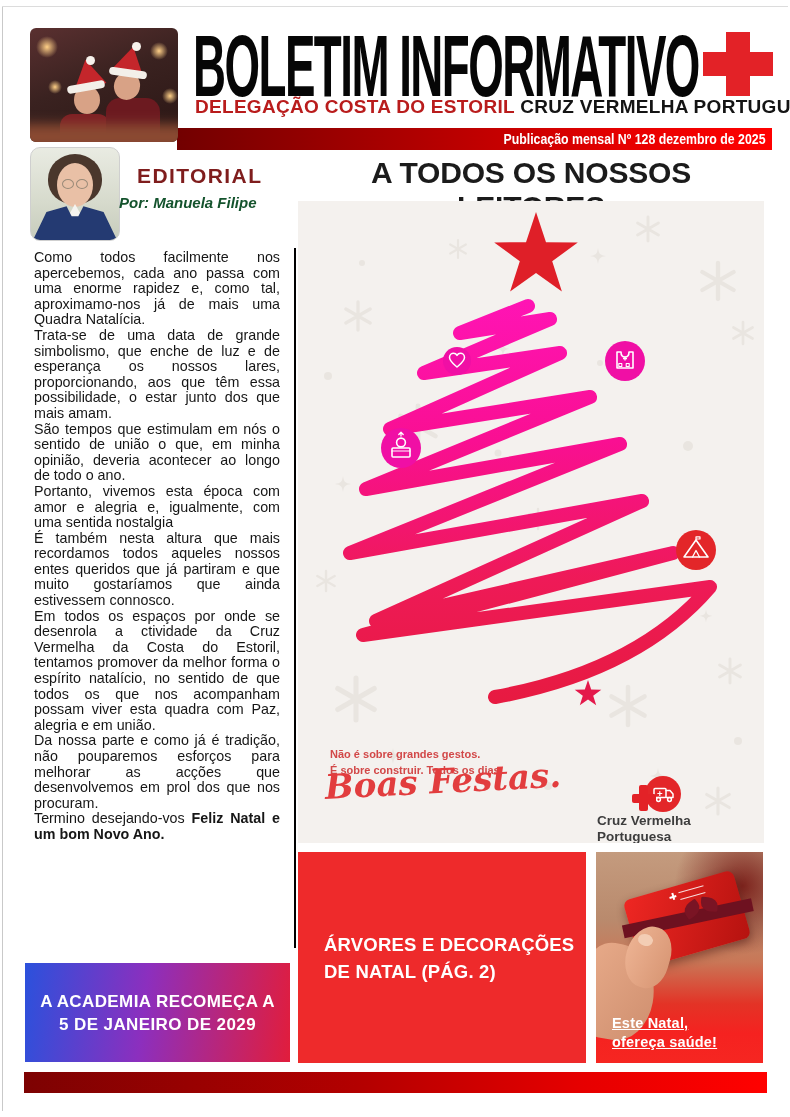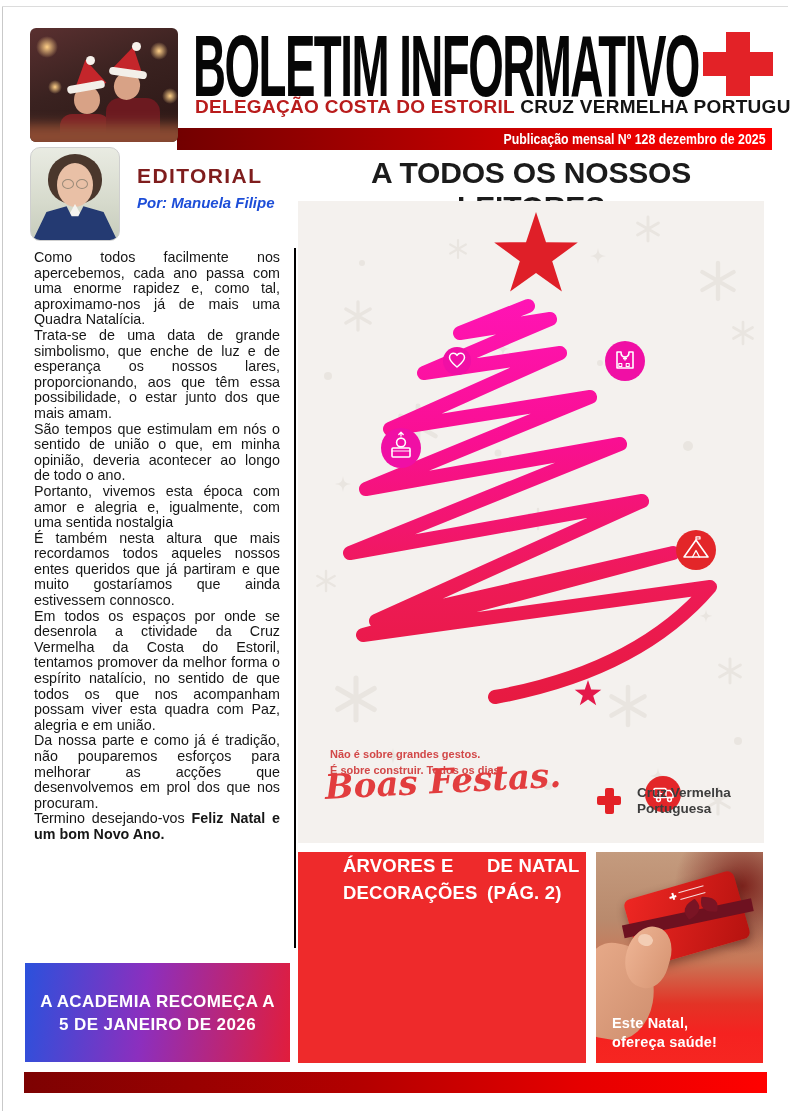--- a/index.html
+++ b/index.html
@@ -55,49 +55,49 @@
   .ep-glasses{position:absolute;left:31px;top:31px;width:26px;height:9px;}
   .ep-glasses::before,.ep-glasses::after{content:"";position:absolute;top:0;width:10px;height:8px;
     border:1.5px solid #9a8a78;border-radius:50%;}
   .ep-glasses::before{left:0;} .ep-glasses::after{right:0;}
   .ep-shirt{position:absolute;left:24px;top:56px;width:40px;height:36px;background:#f5f4f0;
     clip-path:polygon(50% 0,100% 100%,0 100%);}
   .ep-blazer{position:absolute;left:2px;top:56px;width:84px;height:36px;background:#243a72;
     clip-path:polygon(0 100%,16% 22%,40% 6%,46% 34%,54% 34%,60% 6%,84% 22%,100% 100%);}
 
   .editorial-heading{left:137px;top:164px;font-size:21px;font-weight:bold;letter-spacing:1.4px;color:#7f1d1d;}
-  .editorial-byline{left:137px;top:194px;font-size:15px;font-weight:bold;font-style:italic;color:#1d4ed8;}
+  .editorial-byline{left:119px;top:194px;font-size:15px;font-weight:bold;font-style:italic;color:#14532d;}
   .editorial-body{left:34px;top:250px;width:246px;font-size:14.3px;line-height:15.6px;color:#161616;
     text-align:justify;}
   .editorial-body p{margin:0;}
   .closing b{white-space:normal;}
   .col-divider{left:294px;top:248px;width:2px;height:700px;background:#000;}
 
   
   .leitores-heading{left:298px;top:156px;width:466px;text-align:center;font-size:30px;font-weight:bold;
     color:#1b1b1b;letter-spacing:-0.2px;}
   .tree-card{left:298px;top:201px;width:466px;height:642px;background:#f4f1ee;overflow:hidden;}
   .tree-svg{position:absolute;left:0;top:0;}
   .tagline{left:32px;top:534px;font-size:11px;font-weight:600;line-height:15.5px;color:#d24848;margin-top:12px;}
   .boas{left:28px;top:566px;font-family:"DejaVu Serif",serif;font-style:italic;font-weight:bold;
     font-size:34px;color:#e23d3e;transform:rotate(-3deg);transform-origin:left bottom;}
-  .cvp{left:299px;top:584px;display:flex;gap:16px;align-items:center;}
+  .cvp{left:299px;top:584px;display:flex;gap:2px;align-items:center;flex-direction:column;}
   .cvp-cross{position:relative;width:24px;height:26px;}
   .cvp-cross::before{content:"";position:absolute;left:7.5px;top:0;width:9px;height:26px;background:#e32227;border-radius:2px;}
   .cvp-cross::after{content:"";position:absolute;left:0;top:8.5px;width:24px;height:9px;background:#e32227;border-radius:2px;}
   .cvp-name{font-size:13.5px;font-weight:700;color:#3d3d3d;line-height:15.5px;}
 
   
   .academia{left:25px;top:963px;width:265px;height:99px;
     background:linear-gradient(97deg,#2b51dc 0%,#8c2fbe 45%,#e11d3c 100%);
     display:flex;flex-direction:column;align-items:center;justify-content:center;
     color:#fff;font-weight:bold;font-size:17px;line-height:23px;letter-spacing:.4px;text-align:center;}
   .arvores{left:298px;top:852px;width:288px;height:211px;background:#ee2a2b;color:#fff;
     font-weight:bold;font-size:18.5px;line-height:27px;letter-spacing:.2px;
-    display:flex;flex-direction:row;justify-content:center;padding-left:45px;box-sizing:border-box;}
+    display:flex;flex-direction:column;justify-content:center;padding-left:26px;box-sizing:border-box;}
 
   
   .promo{left:596px;top:852px;width:167px;height:211px;overflow:hidden;background:
     radial-gradient(95px 95px at 88% 16%, rgba(118,24,20,.9), rgba(118,24,20,0) 72%),
     linear-gradient(180deg,#c49b7e 0%,#b98a6d 32%,#c97757 52%,#e33326 72%,#f52220 86%,#f62621 100%);}
   .promo-hand{position:absolute;left:-16px;top:92px;width:74px;height:96px;border-radius:40% 60% 50% 40%;
     background:linear-gradient(120deg,#e8ab8a,#cf8f6f);transform:rotate(10deg);}
   .promo-card{position:absolute;left:34px;top:32px;width:114px;height:70px;border-radius:7px;
     background:linear-gradient(120deg,#ef2723,#b5120f);transform:rotate(-16deg);
     box-shadow:0 4px 10px rgba(60,10,8,.45);}
@@ -110,21 +110,21 @@
   .pc-bow{position:absolute;left:56px;top:15px;width:36px;height:24px;}
   .pc-bow::before{content:"";position:absolute;left:0;top:5px;width:17px;height:14px;background:#7a1424;
     border-radius:60% 10% 60% 10%;transform:rotate(-20deg);}
   .pc-bow::after{content:"";position:absolute;left:18px;top:5px;width:17px;height:14px;background:#7a1424;
     border-radius:10% 60% 10% 60%;transform:rotate(20deg);}
   .promo-thumb{position:absolute;left:30px;top:74px;width:44px;height:62px;border-radius:50% 45% 42% 50%;
     background:linear-gradient(100deg,#edb393,#d89674);transform:rotate(16deg);}
   .promo-nail{position:absolute;left:42px;top:82px;width:15px;height:12px;border-radius:50%;
     background:#f3cdb4;transform:rotate(14deg);}
   .promo-text{position:absolute;left:16px;bottom:12px;color:#fff;font-size:14.5px;font-weight:600;
-    line-height:18.5px;letter-spacing:.2px;}
+    line-height:18.5px;letter-spacing:.2px;text-decoration:underline;}
 
   .bottom-bar{left:24px;top:1072px;width:743px;height:21px;
     background:linear-gradient(90deg,#7d0202 0%,#b30000 45%,#e60000 75%,#ff0100 100%);}
 </style>
 </head>
 <body>
 
 <div class="page">
   <div class="abs edge-left"></div>
   <div class="abs edge-top"></div>
@@ -274,21 +274,21 @@
       <div class="cvp-cross"></div>
       <div class="cvp-name">
         <div>Cruz Vermelha</div>
         <div>Portuguesa</div>
       </div>
     </div>
   </div>
 
   <div class="abs academia">
     <div>A ACADEMIA RECOMEÇA A</div>
-    <div>5 DE JANEIRO DE 2026</div>
+    <div>5 DE JANEIRO DE 2029</div>
   </div>
 
   <div class="abs arvores">
     <div>ÁRVORES E DECORAÇÕES</div>
     <div>DE NATAL (PÁG. 2)</div>
   </div>
 
   <div class="abs promo">
     <div class="promo-hand"></div>
     <div class="promo-card">

